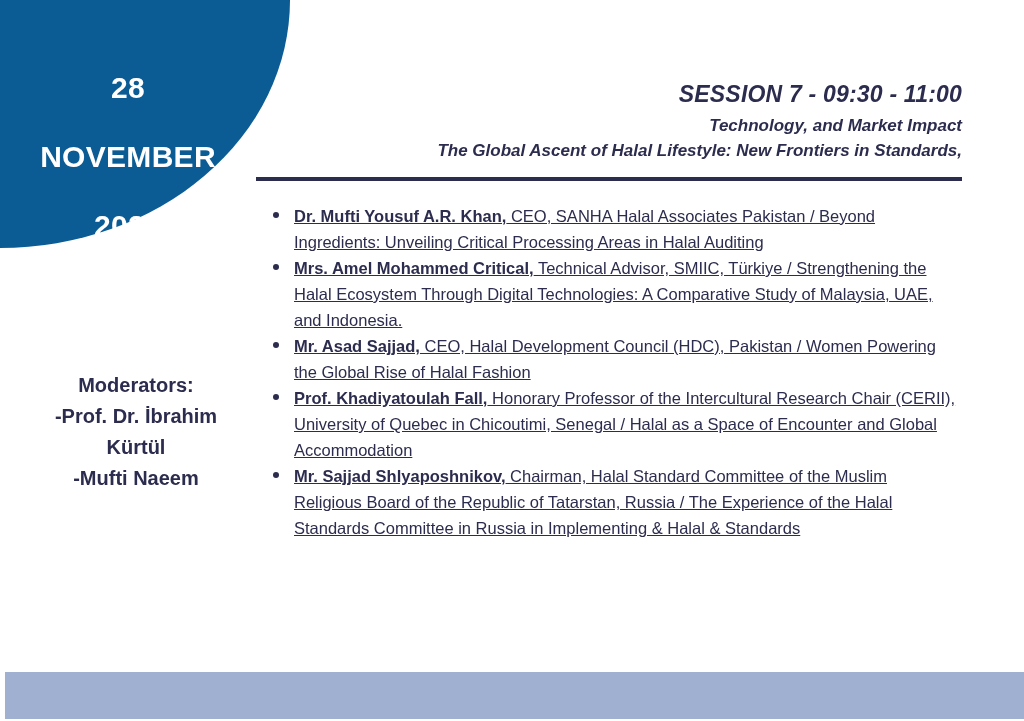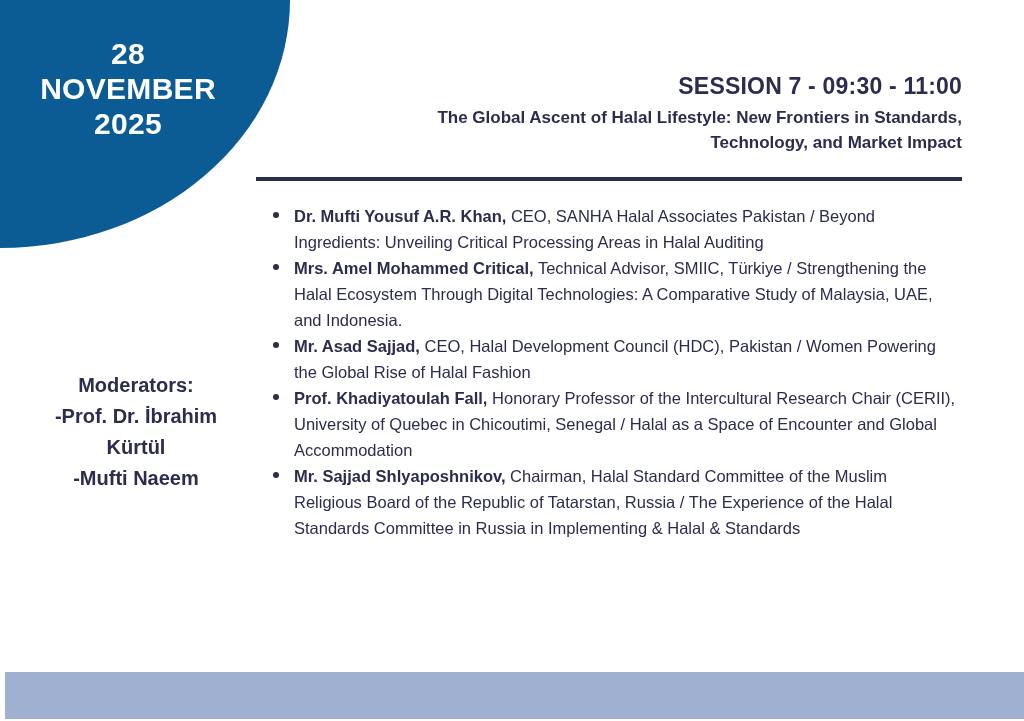--- a/index.html
+++ b/index.html
@@ -37,46 +37,47 @@
     top: 36px;
     width: 240px;
     z-index: 3;
     text-align: center;
     color: #ffffff;
     font-weight: bold;
     font-size: 30px;
     line-height: 35px;
     letter-spacing: 0.3px;
   }
-  #date-block .date-line { display: block; white-space: nowrap; }
+  #date-block .date-line { display: block; white-space: nowrap; margin-top: 34px; }
 
   
   #moderators-block {
     position: absolute;
     left: 10px;
     top: 370px;
     width: 252px;
     z-index: 3;
     text-align: center;
     color: #2c2c4e;
     font-weight: bold;
     font-size: 20px;
     line-height: 31px;
   }
   #moderators-block .mod-line { display: block; }
 
   
   #session-header {
     position: absolute;
     left: 262px;
-    top: 72px;
+    top: 80px;
     width: 700px;
     z-index: 3;
     text-align: right;
     color: #2c2c4e;
+    font-style: italic;
   }
   #session-title {
     font-size: 23px;
     font-weight: bold;
     line-height: 28px;
     letter-spacing: 0.2px;
   }
   #session-subtitle {
     margin-top: 5px;
     font-size: 17px;
@@ -99,20 +100,21 @@
     left: 268px;
     top: 203px;
     width: 690px;
     z-index: 3;
     list-style: none;
     margin: 0;
     padding: 0;
     color: #2c2c4e;
     font-size: 16.5px;
     line-height: 26px;
+    text-decoration: underline;
   }
   #speaker-list li {
     position: relative;
     padding-left: 26px;
     margin-bottom: 0px;
   }
   #speaker-list li .bullet {
     position: absolute;
     left: 5px;
     top: 9px;
@@ -148,22 +150,22 @@
 
   <div id="date-block">
     <span class="date-line">28</span>
     <span class="date-line">NOVEMBER</span>
     <span class="date-line">2025</span>
   </div>
 
   <div id="session-header">
     <div id="session-title">SESSION 7 - 09:30 - 11:00</div>
     <div id="session-subtitle">
+      <div>Technology, and Market Impact</div>
       <div>The Global Ascent of Halal Lifestyle: New Frontiers in Standards,</div>
-      <div>Technology, and Market Impact</div>
     </div>
   </div>
 
   <div id="header-rule"></div>
 
   <ul id="speaker-list">
     <li>
       <span class="bullet"></span>
       <span class="sp-name">Dr. Mufti Yousuf A.R. Khan,</span><span class="sp-rest"> CEO, SANHA Halal Associates Pakistan / Beyond Ingredients: Unveiling Critical Processing Areas in Halal Auditing</span>
     </li>

